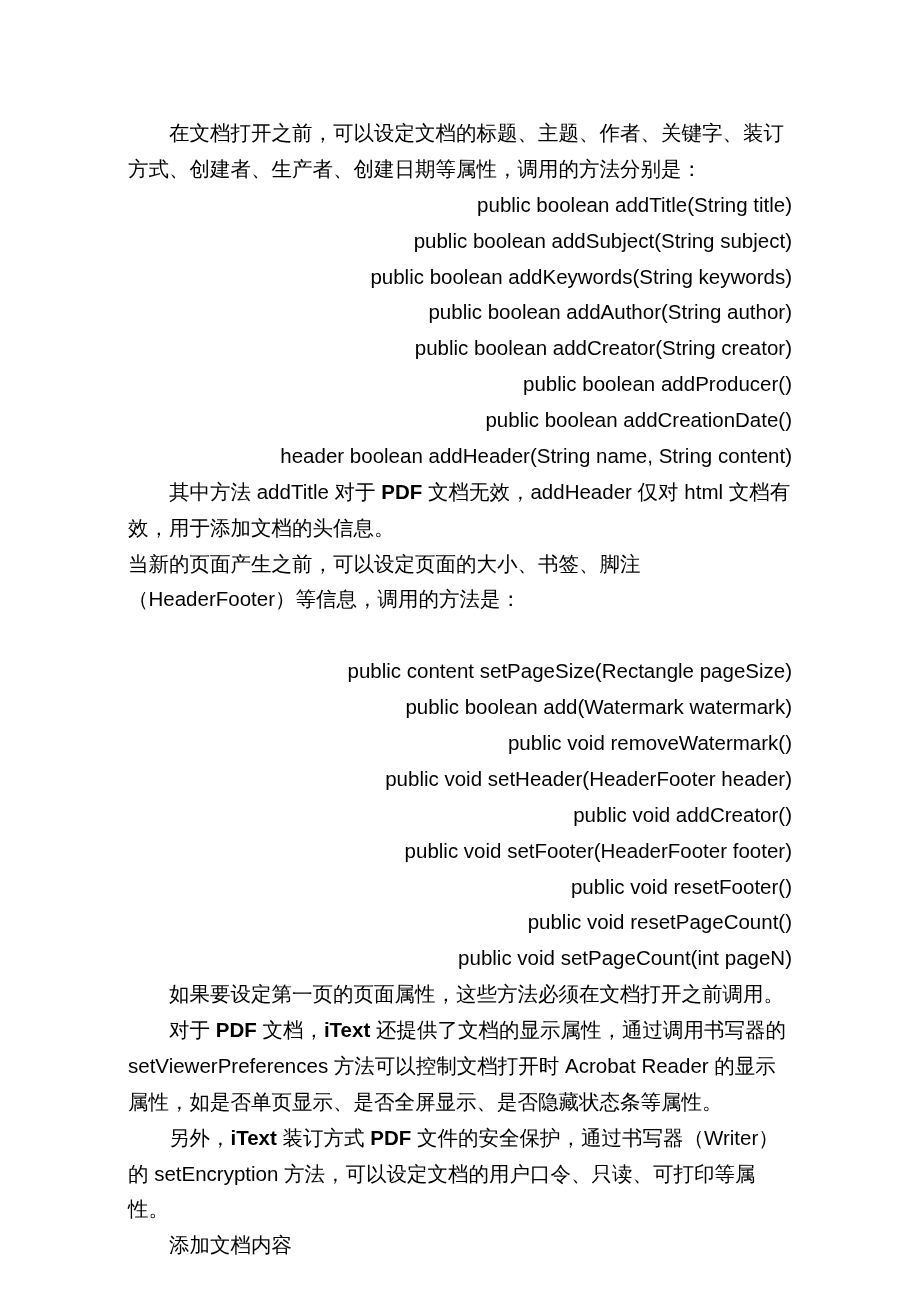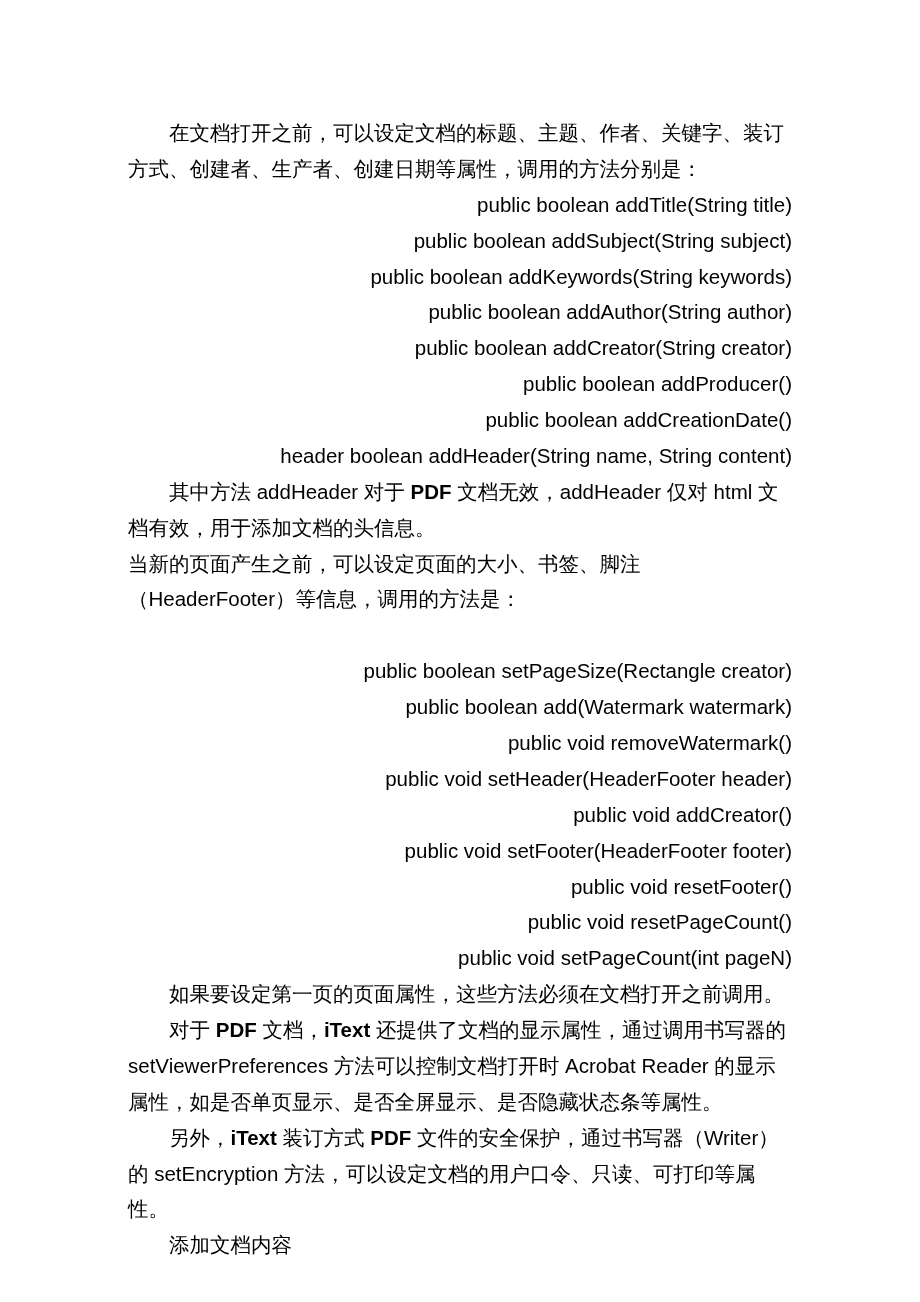--- a/index.html
+++ b/index.html
@@ -26,27 +26,27 @@
 
 <div class="code-line">public boolean addTitle(String title)</div>
 <div class="code-line">public boolean addSubject(String subject)</div>
 <div class="code-line">public boolean addKeywords(String keywords)</div>
 <div class="code-line">public boolean addAuthor(String author)</div>
 <div class="code-line">public boolean addCreator(String creator)</div>
 <div class="code-line">public boolean addProducer()</div>
 <div class="code-line">public boolean addCreationDate()</div>
 <div class="code-line">header boolean addHeader(String name, String content)</div>
 
-<div class="block indent"><span>其中方法 addHeader 对于 </span><span class="bold">PDF</span><span> 文档无效，addHeader 仅对 html 文档有效，用于添加文档的头信息。</span></div>
+<div class="block indent"><span>其中方法 addTitle 对于 </span><span class="bold">PDF</span><span> 文档无效，addHeader 仅对 html 文档有效，用于添加文档的头信息。</span></div>
 
 <div class="block">当新的页面产生之前，可以设定页面的大小、书签、脚注（HeaderFooter）等信息，调用的方法是：</div>
 
 <div class="spacer"></div>
 
-<div class="code-line">public boolean setPageSize(Rectangle creator)</div>
+<div class="code-line">public content setPageSize(Rectangle pageSize)</div>
 <div class="code-line">public boolean add(Watermark watermark)</div>
 <div class="code-line">public void removeWatermark()</div>
 <div class="code-line">public void setHeader(HeaderFooter header)</div>
 <div class="code-line">public void addCreator()</div>
 <div class="code-line">public void setFooter(HeaderFooter footer)</div>
 <div class="code-line">public void resetFooter()</div>
 <div class="code-line">public void resetPageCount()</div>
 <div class="code-line">public void setPageCount(int pageN)</div>
 
 <div class="block indent">如果要设定第一页的页面属性，这些方法必须在文档打开之前调用。</div>

